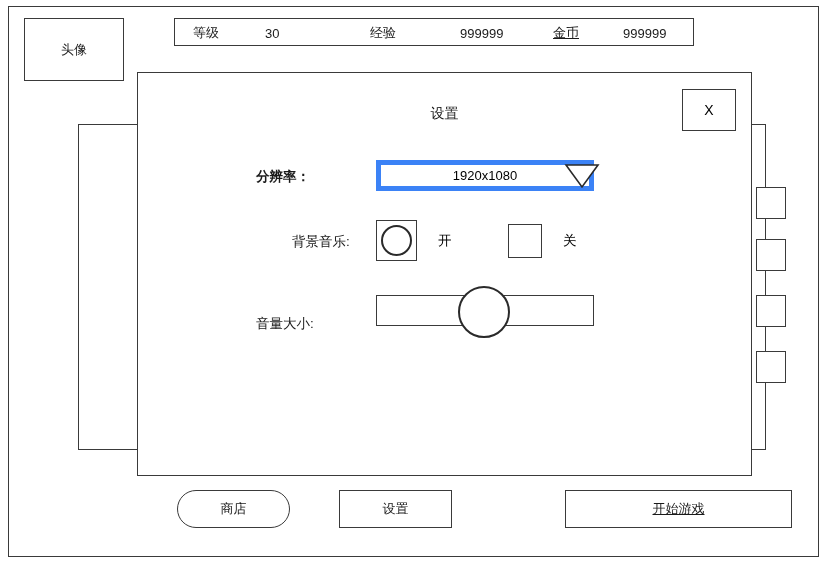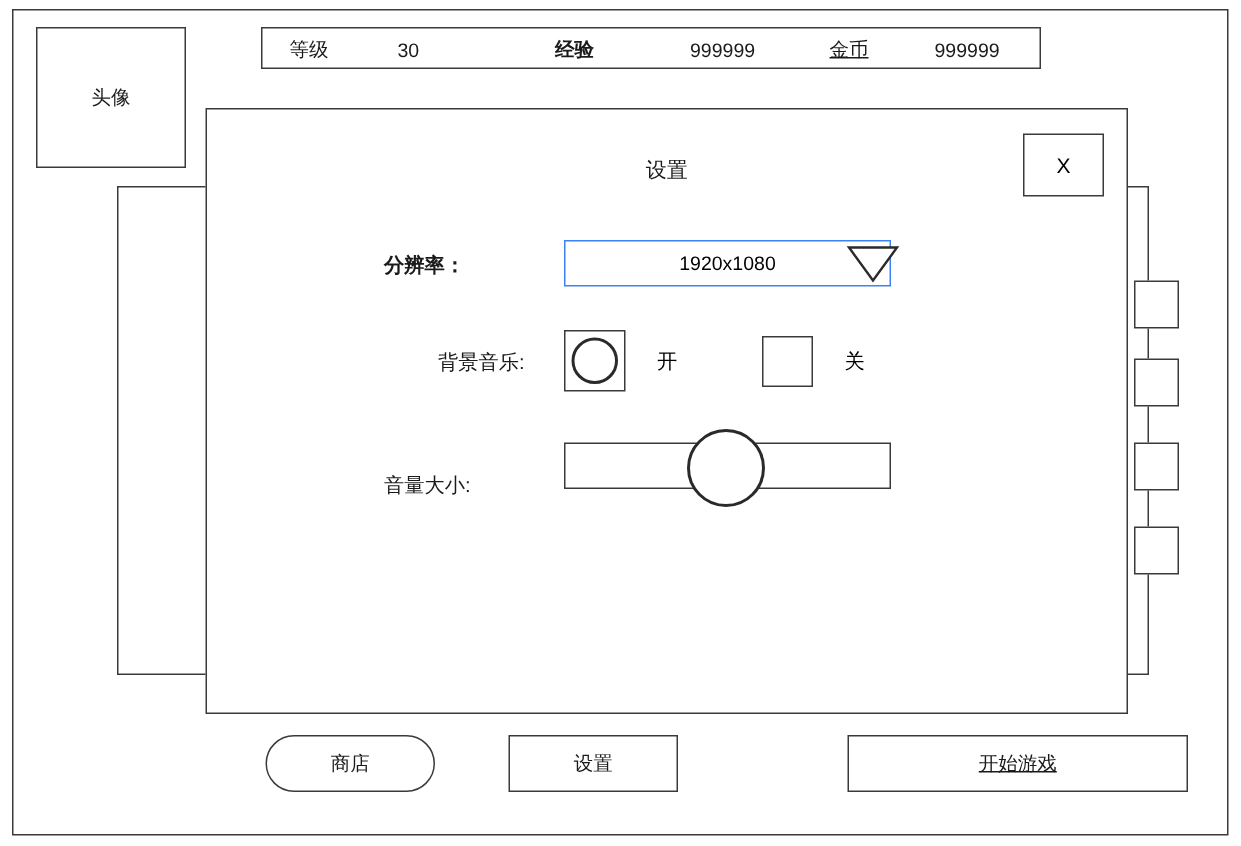--- a/index.html
+++ b/index.html
@@ -38,21 +38,21 @@
     height: 551px;
     border: 1px solid #3a3a3a;
     background: #ffffff;
   }
 
   
   #avatar-box {
     left: 24px;
     top: 18px;
     width: 100px;
-    height: 94px;
+    height: 63px;
   }
 
   
   #stats-bar {
     left: 174px;
     top: 18px;
     width: 520px;
     height: 28px;
     justify-content: flex-start;
   }
@@ -146,21 +146,21 @@
   }
 
   
   #resolution-select {
     position: absolute;
     left: 238px;
     top: 87px;
     width: 218px;
     height: 31px;
     box-sizing: border-box;
-    border: 1px solid #3b82f6;
+    border: 5px solid #3b82f6;
     background: #ffffff;
     display: flex;
     align-items: center;
     justify-content: center;
     font-size: 13px;
     cursor: pointer;
   }
   #resolution-arrow {
     position: absolute;
     left: 424px;
@@ -251,21 +251,21 @@
     <span>头像</span>
   </div>
 
   <div id="stats-bar" class="box">
     <div class="stat" style="left:18px;justify-content:flex-end;">
       <span class="stat-label">等级</span>
     </div>
     <div class="stat" style="left:90px;">
       <span class="stat-value">30</span>
     </div>
-    <div class="stat" style="left:195px;font-weight:bold;">
+    <div class="stat" style="left:195px;">
       <span class="stat-label">经验</span>
     </div>
     <div class="stat" style="left:285px;">
       <span class="stat-value">999999</span>
     </div>
     <div class="stat" style="left:378px;text-decoration:underline;">
       <span class="stat-label">金币</span>
     </div>
     <div class="stat" style="left:448px;">
       <span class="stat-value">999999</span>

